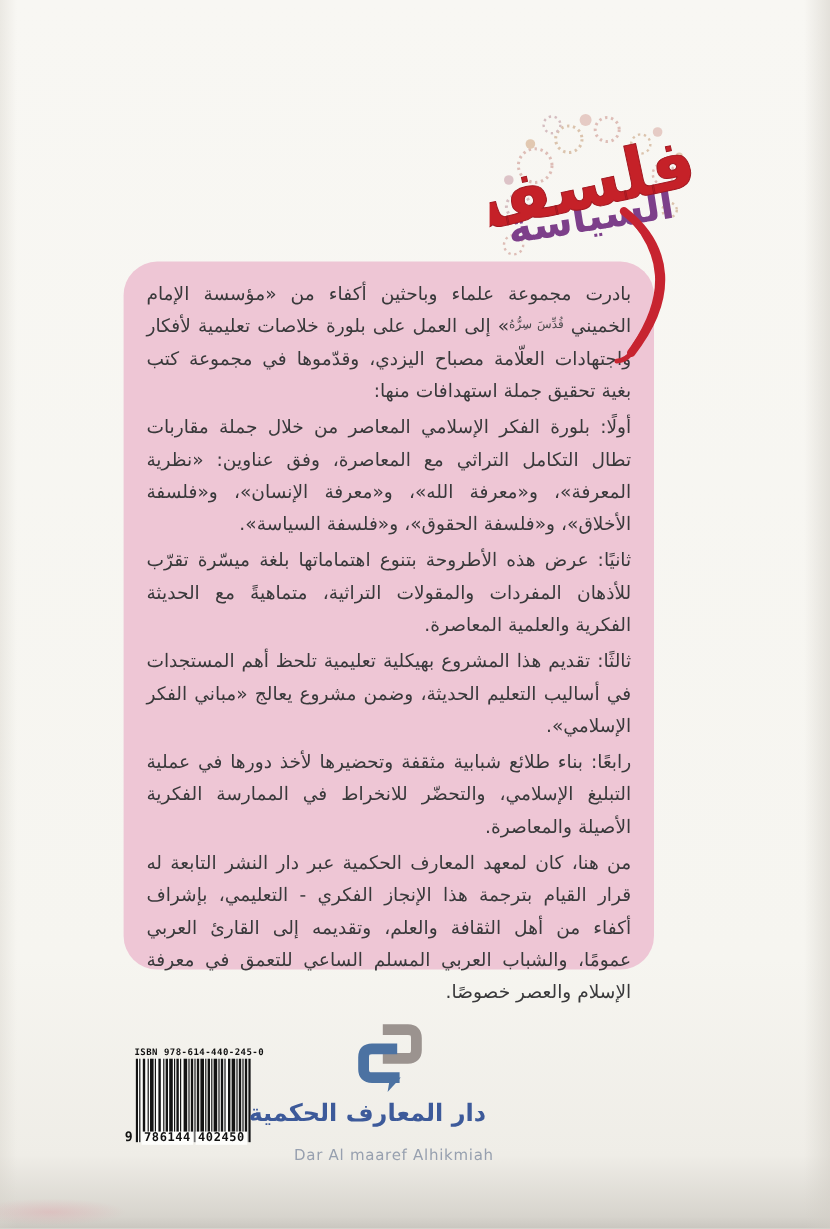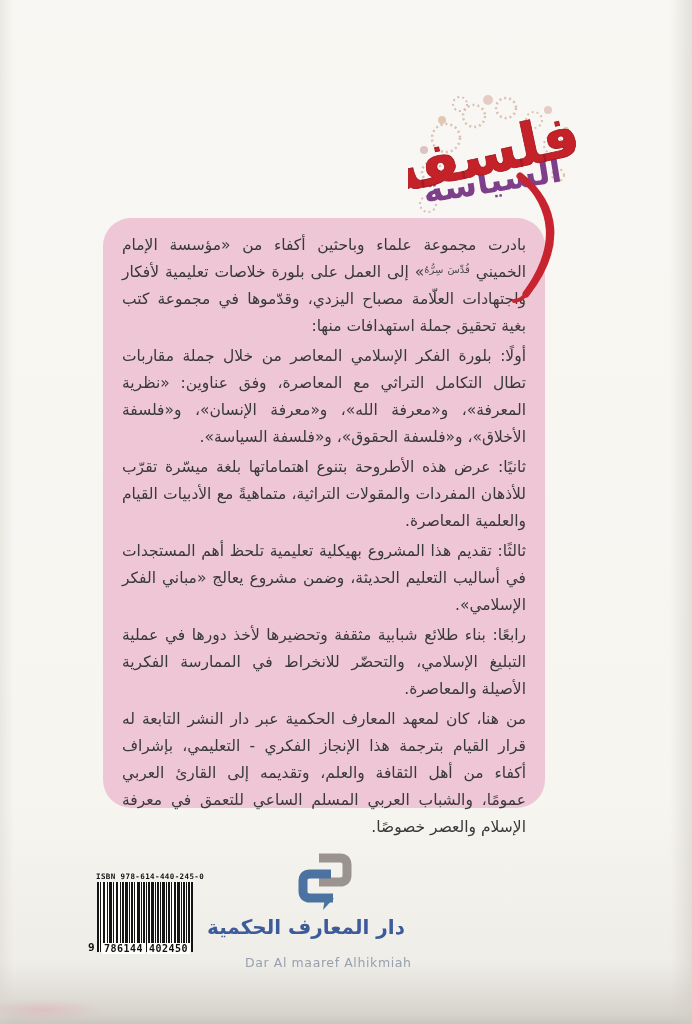--- a/index.html
+++ b/index.html
@@ -29,21 +29,21 @@
     text-align:justify;text-justify:inter-word;
     font-size:15.5px;line-height:27px;color:#39393b;
   }
   .honorific{
     font-size:10px;line-height:1;vertical-align:4px;color:#4a4a4c;
     letter-spacing:-0.5px;
   }
   
   .calligraphy{position:absolute;left:408px;top:90px;width:176px;height:232px;z-index:3;}
   
-  .barcode{position:absolute;left:88px;top:872px;width:108px;z-index:2;}
+  .barcode{position:absolute;left:104px;top:872px;width:108px;z-index:2;}
   .isbn-label{
     font-family:"DejaVu Sans Mono",monospace;
     font-size:7.5px;font-weight:bold;letter-spacing:0.4px;
     color:#111;text-align:center;white-space:nowrap;margin-left:8px;
   }
   .bars-wrap{position:relative;height:70px;margin-top:1px;margin-left:9px;width:96px;background:#fdfdfb;}
   .bars-wrap svg{display:block;}
   .bc-digit-lead{
     position:absolute;left:-9px;bottom:-2px;
     font-family:"DejaVu Sans Mono",monospace;font-size:11px;font-weight:bold;color:#111;
@@ -99,21 +99,21 @@
         <path d="M112,86 C150,116 154,158 118,204" fill="none" stroke="#c72430" stroke-width="7" stroke-linecap="round"></path>
         <path d="M112,86 C146,120 148,156 120,198" fill="none" stroke="#c72430" stroke-width="3" stroke-linecap="round"></path>
         <path d="M118,204 q-4,6 -12,7" fill="none" stroke="#c72430" stroke-width="4" stroke-linecap="round"></path>
       </g>
     </svg>
   </div>
 
   <div class="blurb" style="background:#eec6d5;">
     <p><span>بادرت مجموعة علماء وباحثين أكفاء من «مؤسسة الإمام الخميني</span> <span class="honorific">قُدِّسَ سِرُّهُ</span><span>» إلى العمل على بلورة خلاصات تعليمية لأفكار واجتهادات العلّامة مصباح اليزدي، وقدّموها في مجموعة كتب بغية تحقيق جملة استهدافات منها:</span></p>
     <p>أولًا: بلورة الفكر الإسلامي المعاصر من خلال جملة مقاربات تطال التكامل التراثي مع المعاصرة، وفق عناوين: «نظرية المعرفة»، و«معرفة الله»، و«معرفة الإنسان»، و«فلسفة الأخلاق»، و«فلسفة الحقوق»، و«فلسفة السياسة».</p>
-    <p>ثانيًا: عرض هذه الأطروحة بتنوع اهتماماتها بلغة ميسّرة تقرّب للأذهان المفردات والمقولات التراثية، متماهيةً مع الأدبيات القيام والعلمية المعاصرة.</p>
+    <p>ثانيًا: عرض هذه الأطروحة بتنوع اهتماماتها بلغة ميسّرة تقرّب للأذهان المفردات والمقولات التراثية، متماهيةً مع الحديثة الفكرية والعلمية المعاصرة.</p>
     <p>ثالثًا: تقديم هذا المشروع بهيكلية تعليمية تلحظ أهم المستجدات في أساليب التعليم الحديثة، وضمن مشروع يعالج «مباني الفكر الإسلامي».</p>
     <p>رابعًا: بناء طلائع شبابية مثقفة وتحضيرها لأخذ دورها في عملية التبليغ الإسلامي، والتحضّر للانخراط في الممارسة الفكرية الأصيلة والمعاصرة.</p>
     <p>من هنا، كان لمعهد المعارف الحكمية عبر دار النشر التابعة له قرار القيام بترجمة هذا الإنجاز الفكري - التعليمي، بإشراف أكفاء من أهل الثقافة والعلم، وتقديمه إلى القارئ العربي عمومًا، والشباب العربي المسلم الساعي للتعمق في معرفة الإسلام والعصر خصوصًا.</p>
   </div>
 
   <div class="barcode">
     <div class="isbn-label">ISBN 978-614-440-245-0</div>
     <div class="bars-wrap">
       <svg width="96" height="70" viewBox="0 0 96 70">
         <g fill="#141414">

